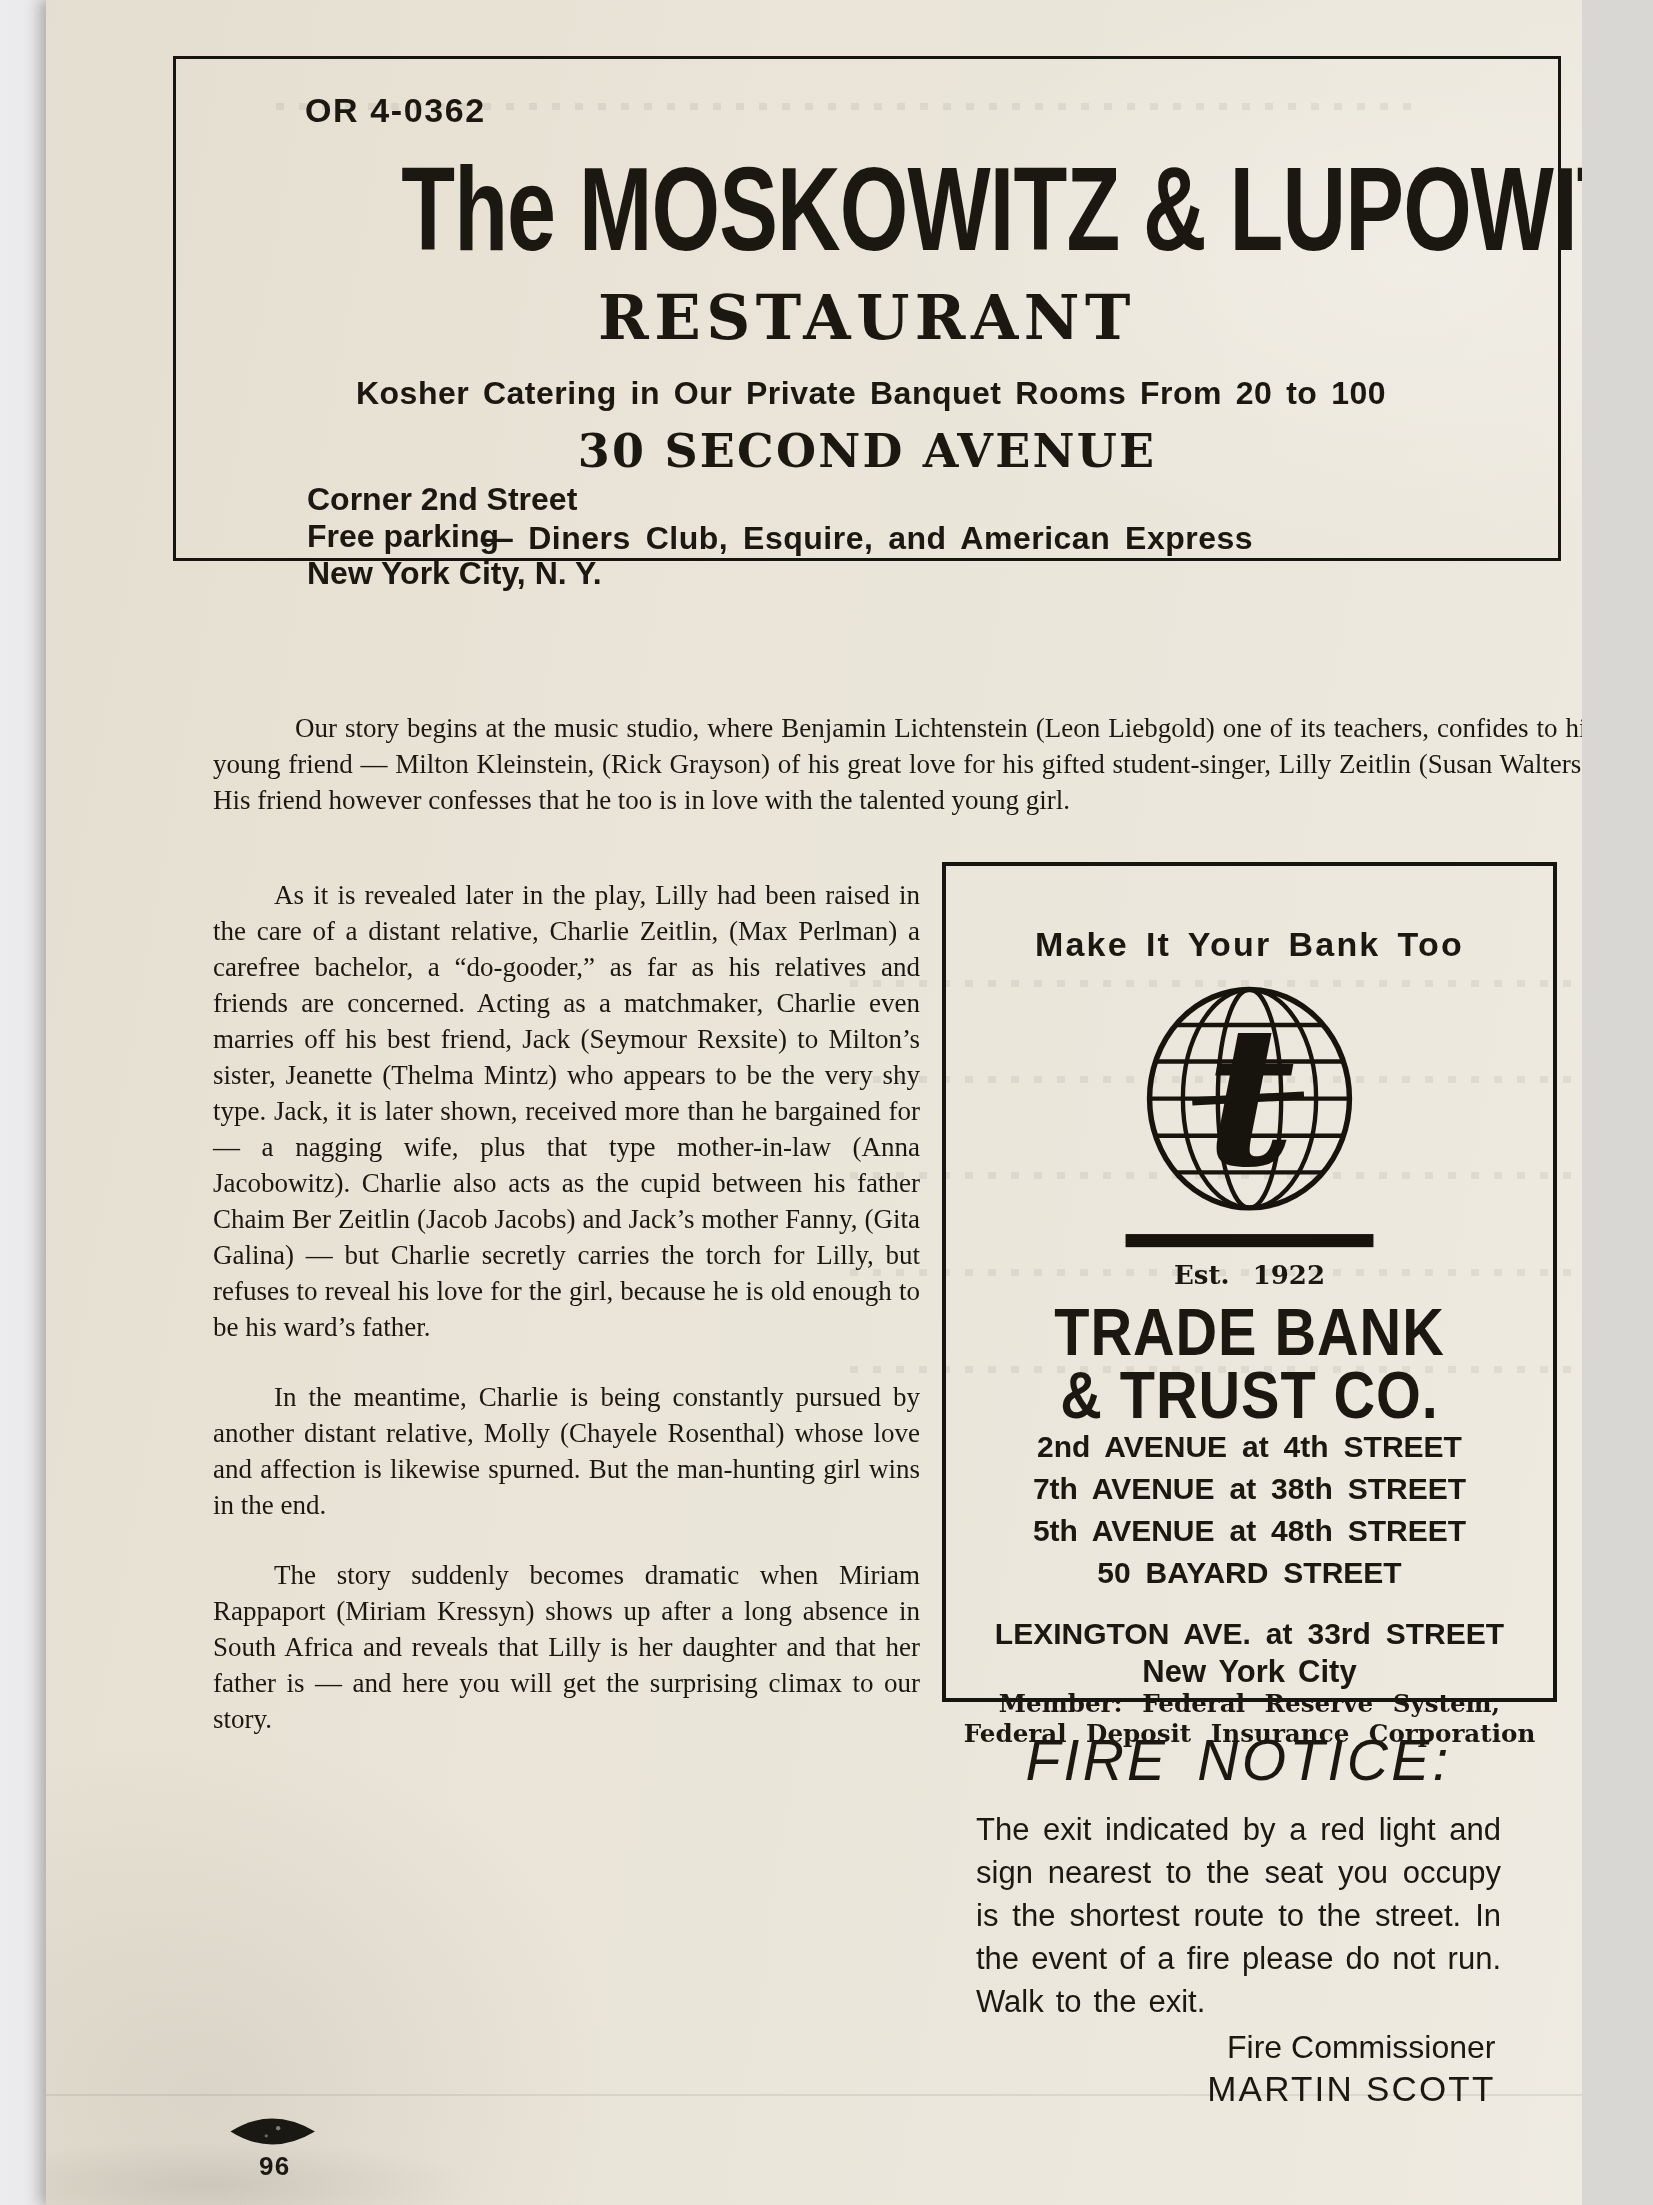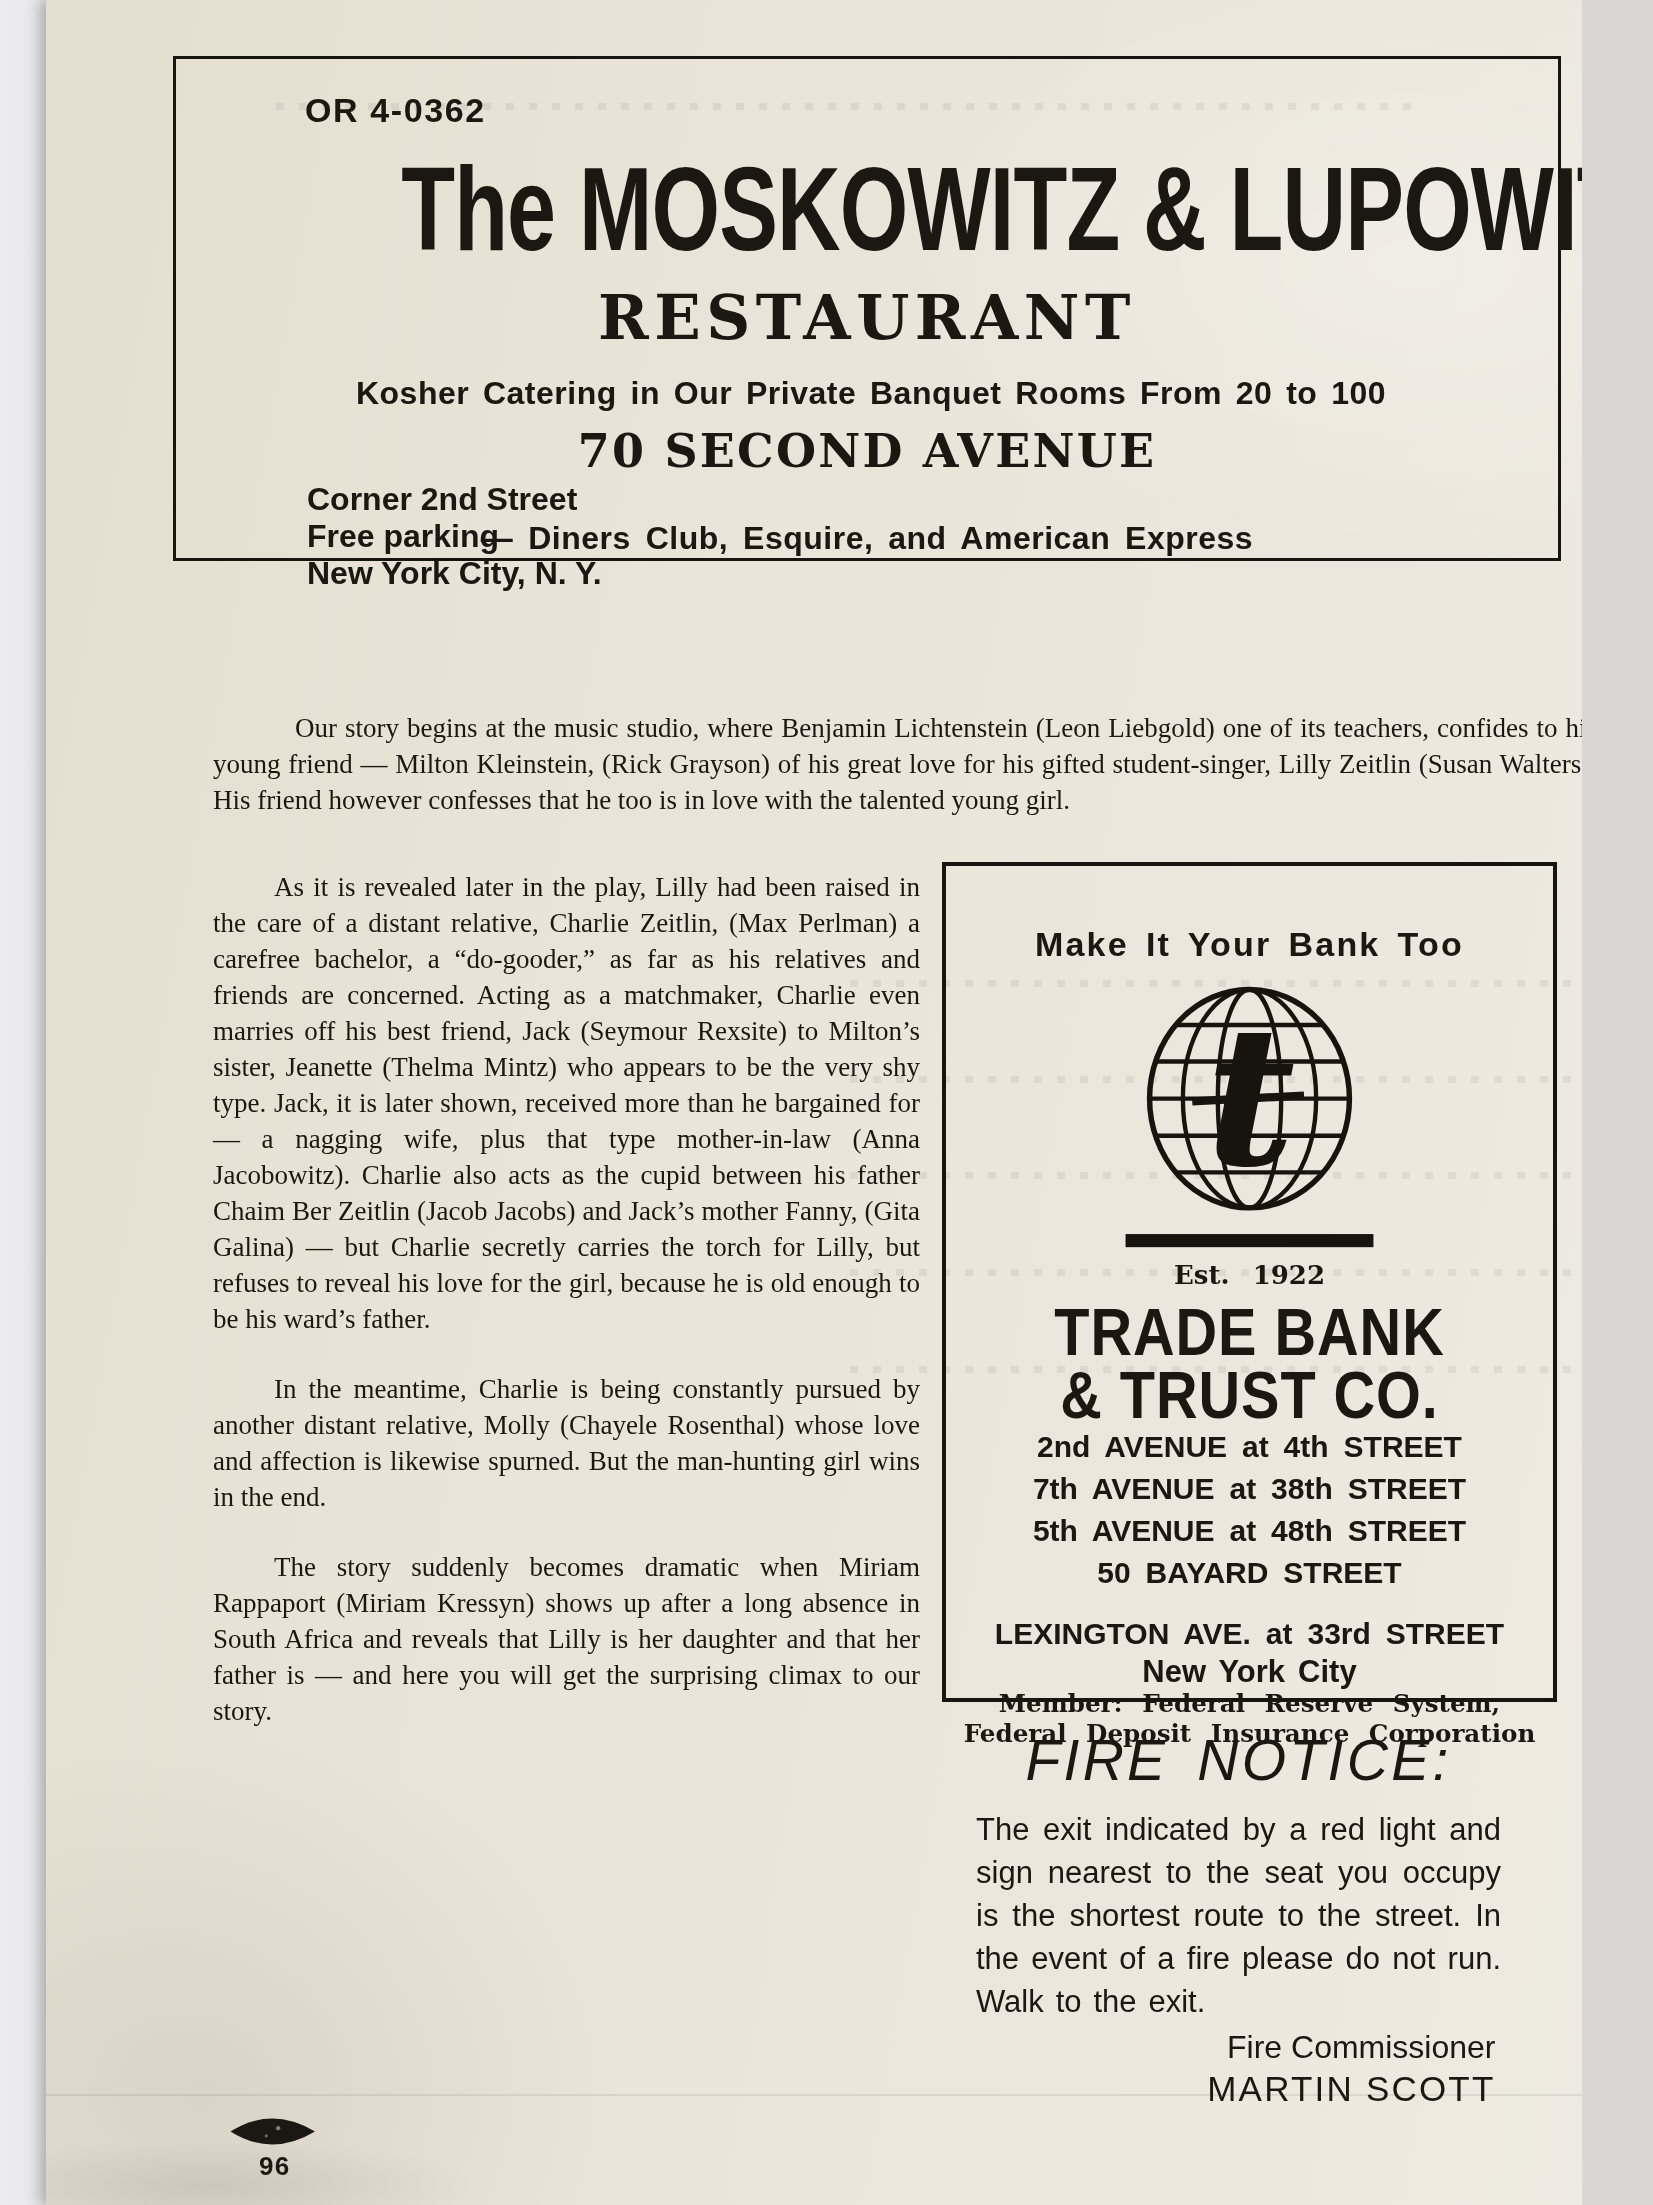--- a/index.html
+++ b/index.html
@@ -32,21 +32,21 @@
     font-family:"Liberation Sans",sans-serif;font-weight:bold;font-size:32px;flex-direction:column;}
   .ad-cards{position:absolute;left:0;right:0;top:461px;text-align:center;
     font-family:"Liberation Sans",sans-serif;font-weight:bold;font-size:32px;word-spacing:5.5px;letter-spacing:0.5px;}
   
   .syn-title{position:absolute;left:0;right:0;top:590px;text-align:center;
     font-family:"DejaVu Serif",serif;font-style:italic;font-weight:bold;font-size:61px;
     letter-spacing:2.2px;word-spacing:16.4px;}
   .para{font-size:27px;line-height:36px;text-align:justify;}
   .para1{position:absolute;left:167px;top:683px;width:1384px;text-indent:82px;}
   .left-col{position:absolute;left:167px;top:869px;width:707px;}
-  .left-col p{margin:0 0 34px 0;text-indent:61px;}
+  .left-col p{margin:8px 0 34px 0;text-indent:61px;}
   
   .bank-box{position:absolute;left:896px;top:862px;width:615px;height:840px;
     border:4.4px solid #17150f;box-sizing:border-box;text-align:center;
     font-family:"Liberation Sans",sans-serif;}
   .bank-tagline{margin-top:59px;font-weight:bold;font-size:34px;letter-spacing:2.2px;word-spacing:5.5px;}
   .bank-globe{display:block;margin:19.7px auto 0 auto;}
   .bank-est{margin-top:3.3px;font-family:"DejaVu Serif",serif;font-weight:bold;font-size:26px;word-spacing:14.2px;}
   .bank-name1,.bank-name2{font-weight:bold;font-size:67px;line-height:63px;letter-spacing:1.1px;
     transform:scaleX(0.86);transform-origin:center;white-space:nowrap;}
   .bank-name1{margin-top:9.8px;}
@@ -88,21 +88,21 @@
     <div class="crease-v"></div>
     <div class="wrinkle"></div>
 
     <div class="ad-box ink">
       <div class="ad-phone">OR 4-0362</div>
       <div class="ad-title">
         <span class="ad-title-inner">The MOSKOWITZ &amp; LUPOWITZ</span>
       </div>
       <div class="ad-restaurant">RESTAURANT</div>
       <div class="ad-catering">Kosher Catering in Our Private Banquet Rooms From 20 to 100</div>
-      <div class="ad-avenue">70 SECOND AVENUE</div>
+      <div class="ad-avenue">30 SECOND AVENUE</div>
       <div class="ad-row">
         <span>Corner 2nd Street</span>
         <span>Free parking</span>
         <span>New York City, N. Y.</span>
       </div>
       <div class="ad-cards">— Diners Club, Esquire, and American Express</div>
     </div>
 
     <p class="para para1 ink">Our story begins at the music studio, where Benjamin Lichtenstein (Leon Liebgold) one of its teachers, confides to his young friend — Milton Kleinstein, (Rick Grayson) of his great love for his gifted student-singer, Lilly Zeitlin (Susan Walters). His friend however confesses that he too is in love with the talented young girl.</p>
 

